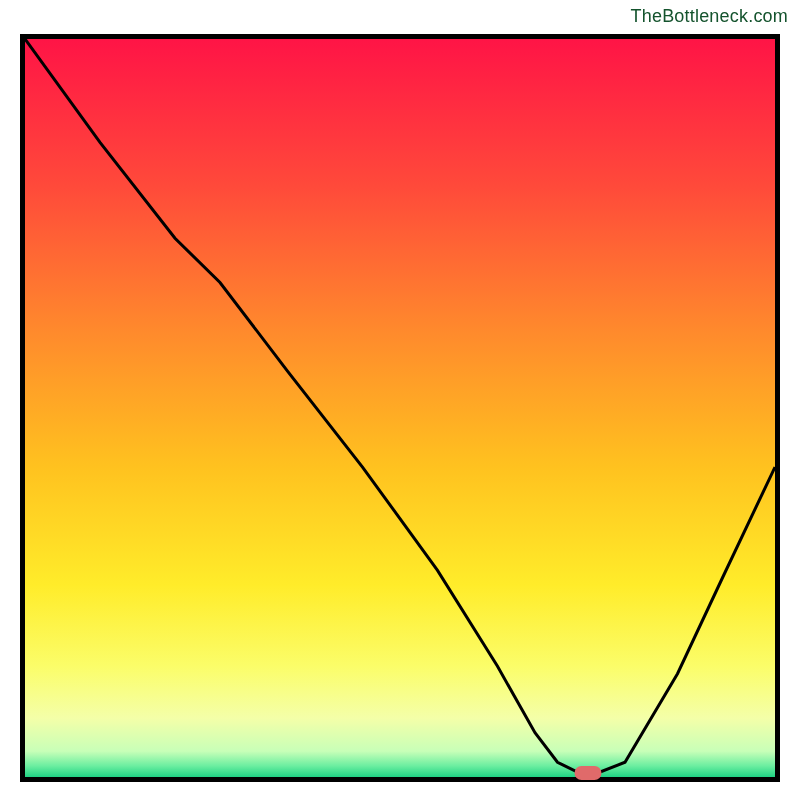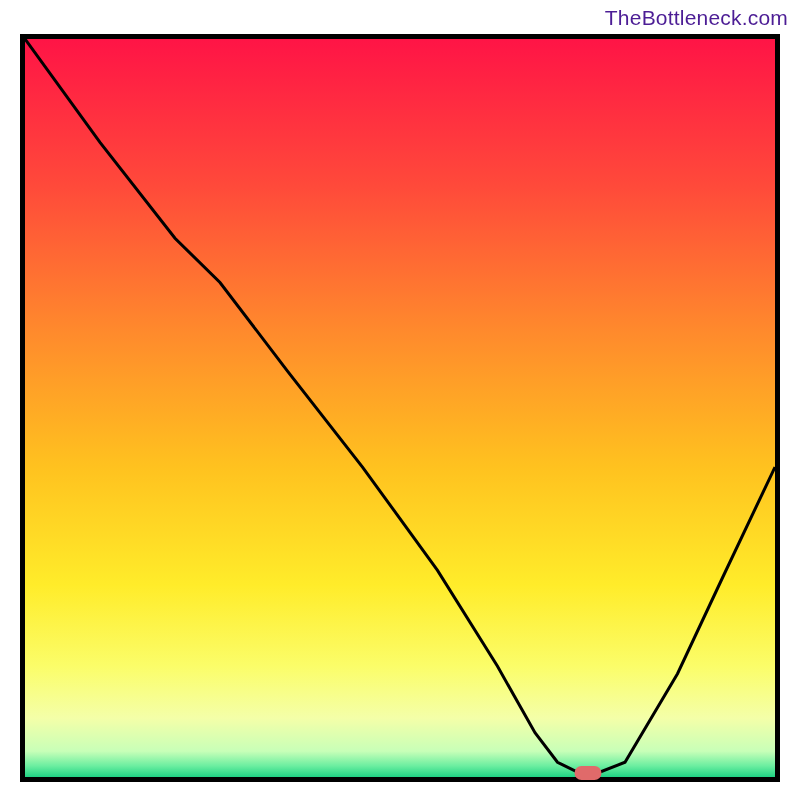--- a/index.html
+++ b/index.html
@@ -8,22 +8,22 @@
     height: 800px;
     background: #ffffff;
     font-family: Arial, Helvetica, sans-serif;
     position: relative;
     overflow: hidden;
   }
   .attribution {
     position: absolute;
     top: 6px;
     right: 12px;
-    color: #4c1d95;
-    font-size: 21px;
+    color: #14532d;
+    font-size: 18px;
     letter-spacing: 0.2px;
     font-weight: 400;
   }
   .frame {
     position: absolute;
     left: 20px;
     top: 34px;
     width: 760px;
     height: 748px;
     border-left: 5px solid #000;

